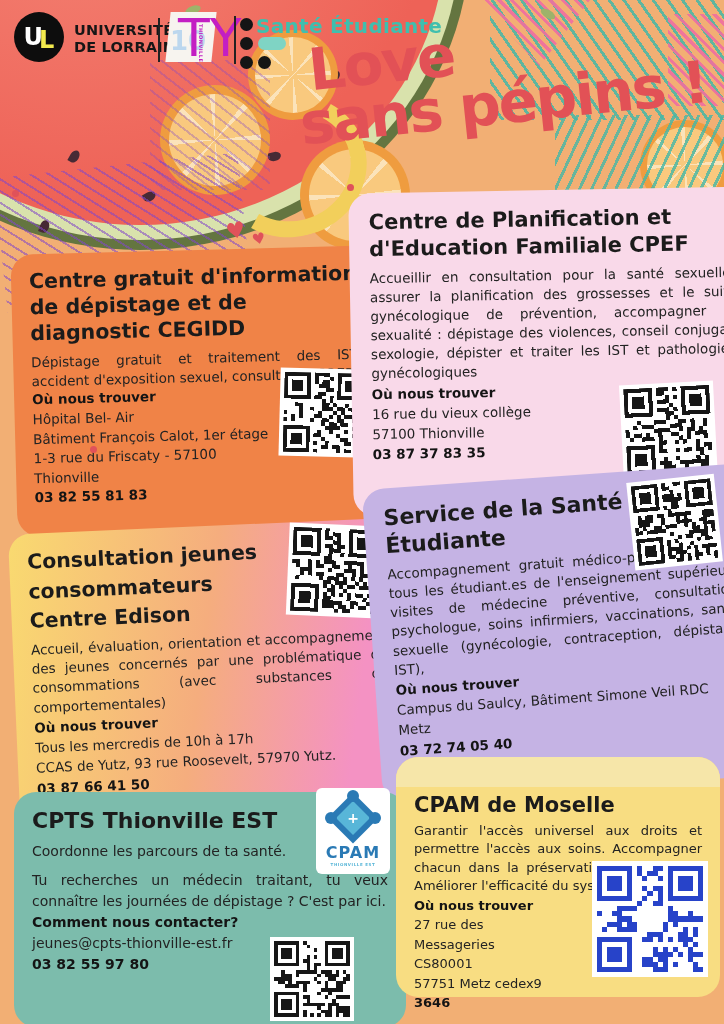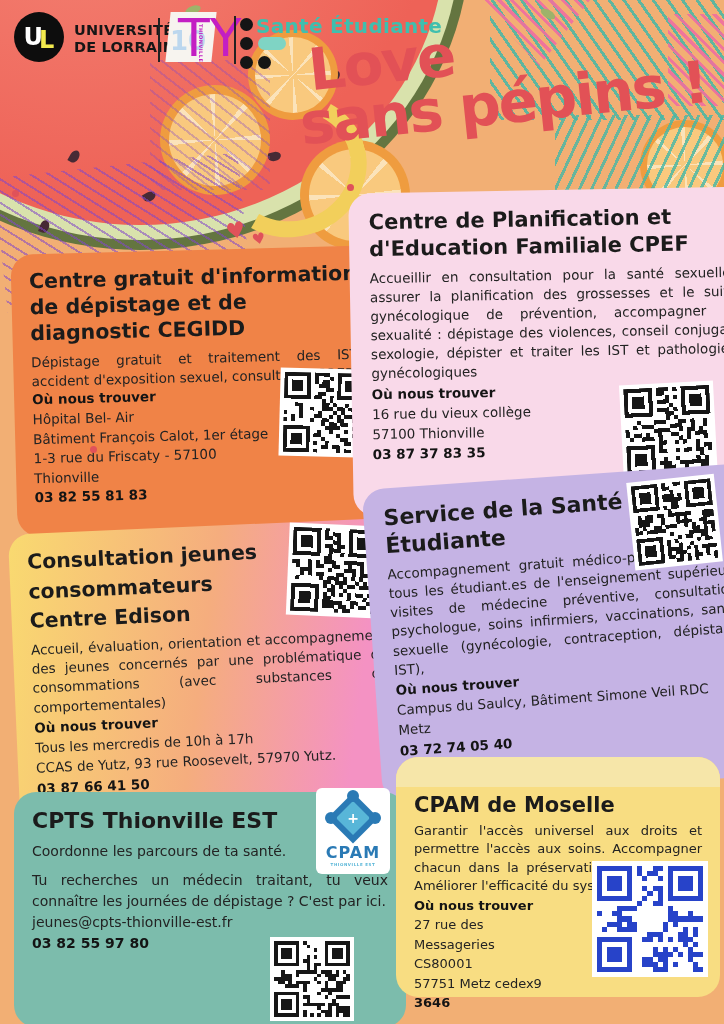--- a/index.html
+++ b/index.html
@@ -734,20 +734,21 @@
         <rect x="2" y="16" width="3" height="3"></rect>
       </svg>
     </div>
 </div>
 
 <div class="card card-cpts">
   <h2>CPTS Thionville EST</h2>
   <div class="desc d1">Coordonne les parcours de ta santé.</div>
   <div class="desc">Tu recherches un médecin traitant, tu veux connaître les journées de dépistage ? C'est par ici.</div>
   <div class="info">
+    <div class="lbl">Comment nous contacter?</div>
     <div>jeunes@cpts-thionville-est.fr</div>
     <div class="phone">03 82 55 97 80</div>
   </div>
   <div class="cpts-logo">
     <div class="cpts-mark">
       <div class="sq1"></div>
         <div class="sq2"></div>
       <div class="nub" style="left:-2px;top:20px;"></div>
       <div class="nub" style="left:42px;top:20px;"></div>
       <div class="nub" style="left:20px;top:-2px;"></div>

